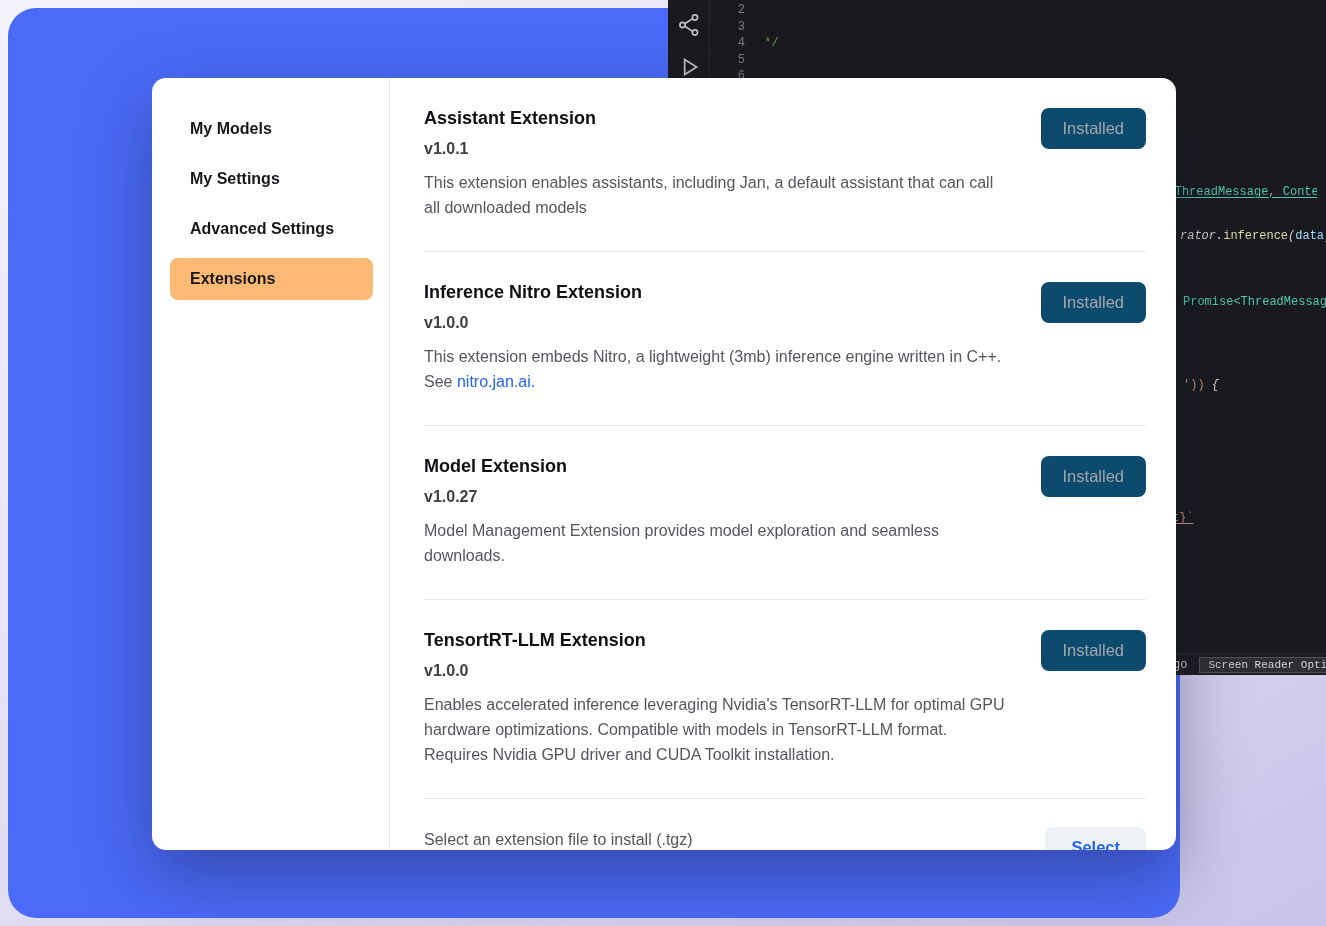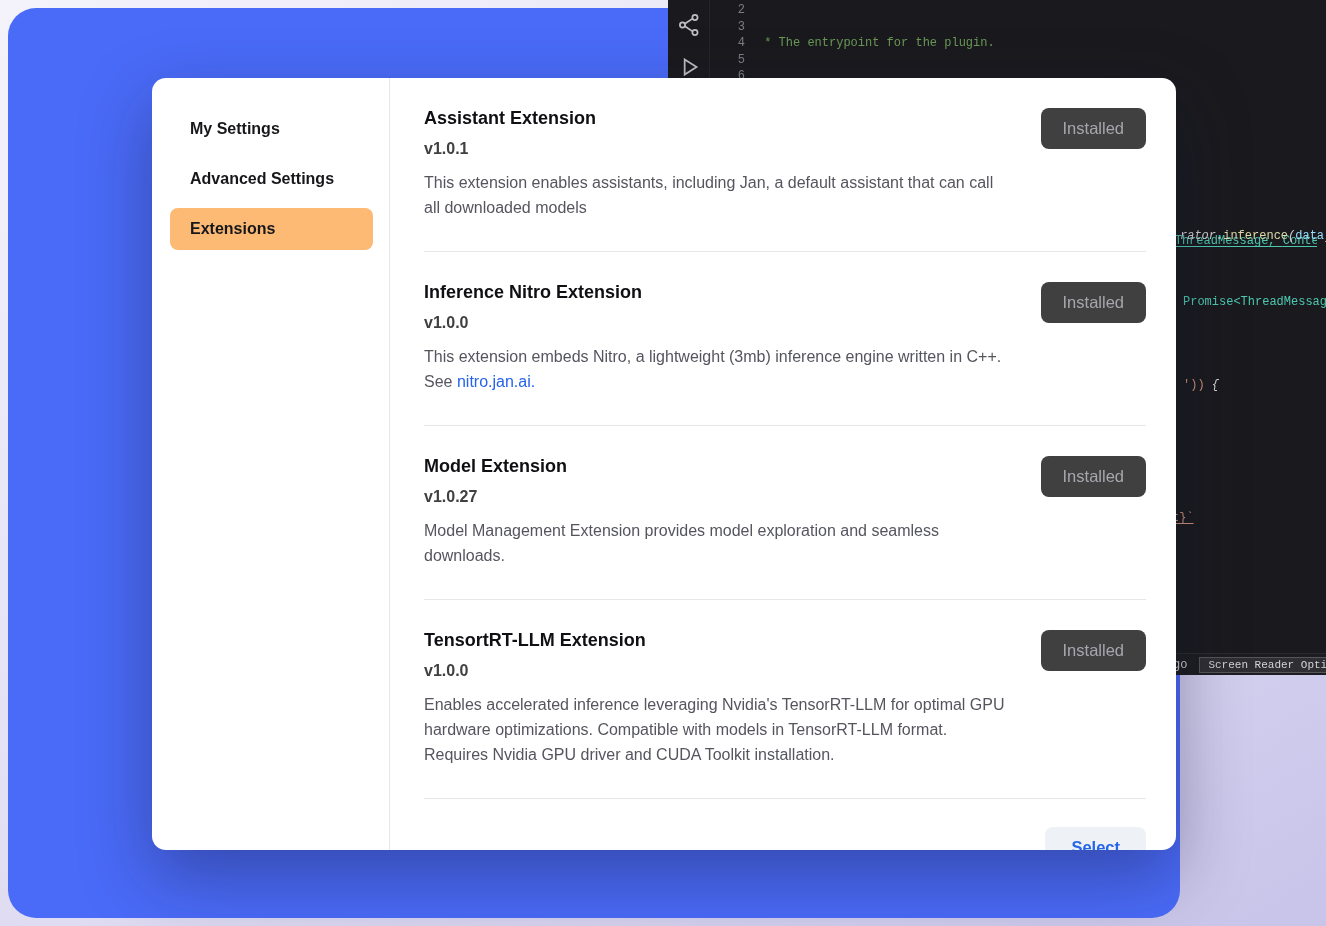--- a/index.html
+++ b/index.html
@@ -70,21 +70,21 @@
   .row:last-child { border-bottom:none; padding-top:28px; }
   .row-title-line { display:flex; align-items:baseline; gap:11px; margin-bottom:12px;flex-direction:column; }
   .row-title { font-size:18px; font-weight:700; color:#101014; }
   .row-version { font-size:16px; font-weight:700; color:#404040; }
   .row-desc { font-size:16px; color:#55555e; line-height:25px; max-width:585px; }
   .link { color:#2563eb; cursor:pointer; text-decoration:none; }
   .btn {
     flex:none; border:none; border-radius:8px; font-size:16.5px; padding:11px 22px;
     font-family:inherit; cursor:pointer;
   }
-  .btn.installed { background:#404040; color:#a6a6ad; font-weight:500; }
+  .btn.installed { background:#0c4a6e; color:#a6a6ad; font-weight:500; }
   .btn.select { background:#eef1f6; color:#2666eb; font-weight:700; padding:11px 26px;margin-left:6px; }
 </style>
 </head>
 <body>
 
 <div class="page">
 
   <div class="blue-panel"></div>
 
   <div class="editor">
@@ -107,21 +107,20 @@
 
     <div class="code-area">
       <div class="gutter">
         <div>2</div>
         <div>3</div>
         <div>4</div>
         <div>5</div>
         <div>6</div>
       </div>
       <div class="code-lines">
-        <div class="cl cmt"> * The entrypoint for the plugin.</div>
         <div class="cl cmt"> */</div>
         <div class="cl">&nbsp;</div>
         <div class="cl cmt">// Web / extension runtime</div>
         <div class="cl"><span class="kw">import</span><span class="punc"> {</span><span class="var">log, </span><span class="type">BaseExtension, </span><span class="type">MessageEvent, </span><span class="type">MessageRequest, </span><span class="type">ThreadMessage, </span><span class="type">ContentType</span></div>
       </div>
     </div>
 
     <div class="frag" style="left:512px; top:229px;"><span class="punc">rator.</span><span class="fn">inference</span><span class="punc">(</span><span class="var">data</span><span class="punc">));</span></div>
     <div class="frag" style="left:515px; top:295px;"><span class="type2">Promise&lt;ThreadMessage&gt;</span></div>
     <div class="frag" style="left:515px; top:378px;"><span class="str">'))</span><span class="punc"> {</span></div>
@@ -129,20 +128,23 @@
 
     <div class="status">
       <span class="status-left">go</span>
       <span class="status-chip">Screen Reader Optimized</span>
     </div>
   </div>
 
   <div class="card">
     <div class="sidebar">
       <div class="nav-item">
+          <span>My Models</span>
+        </div>
+      <div class="nav-item">
           <span>My Settings</span>
         </div>
       <div class="nav-item">
           <span>Advanced Settings</span>
         </div>
       <div class="nav-item active">
           <span>Extensions</span>
         </div>
     </div>
 
@@ -187,20 +189,21 @@
             <span class="row-title">TensortRT-LLM Extension</span>
             <span class="row-version">v1.0.0</span>
           </div>
           <div class="row-desc">Enables accelerated inference leveraging Nvidia's TensorRT-LLM for optimal GPU hardware optimizations. Compatible with models in TensorRT-LLM format. Requires Nvidia GPU driver and CUDA Toolkit installation.</div>
         </div>
         <button class="btn installed">Installed</button>
       </div>
 
       <div class="row">
         <div class="row-text">
+          <div class="row-desc">Select an extension file to install (.tgz)</div>
         </div>
         <button class="btn select">Select</button>
       </div>
 
     </div>
   </div>
 
 </div>
 
 </body></html>

